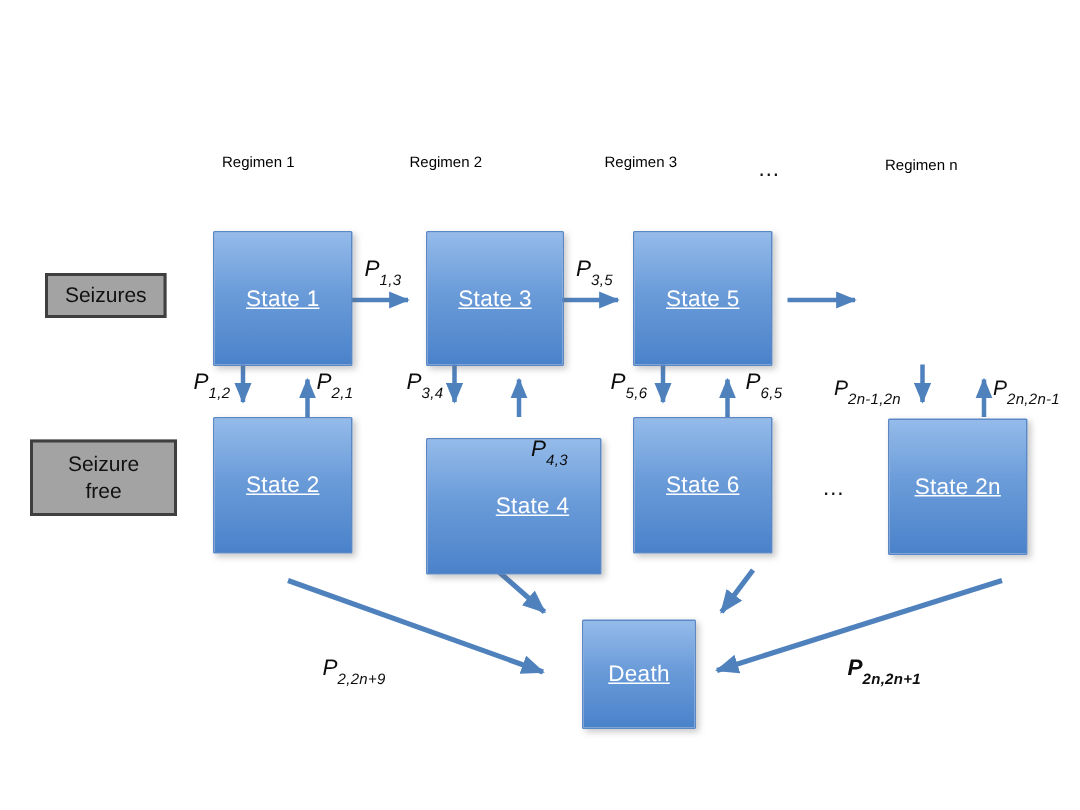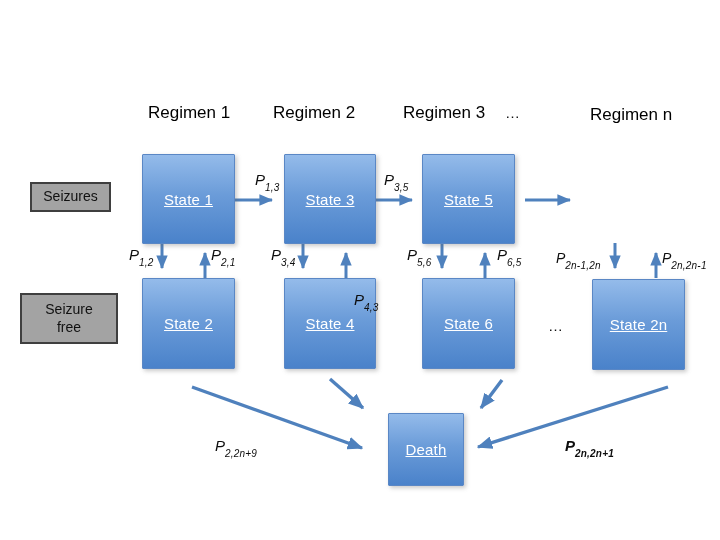--- a/index.html
+++ b/index.html
@@ -15,21 +15,21 @@
     box-shadow:2px 2px 4px rgba(100,100,100,0.35);
     color:#ffffff;display:flex;align-items:center;justify-content:center;
     font-size:15px;letter-spacing:0.2px;text-decoration:underline;
   }
   .row-label-box{
     position:absolute;z-index:2;background:#a3a3a3;border:2px solid #3f3f3f;
     color:#111111;display:flex;align-items:center;justify-content:center;
     text-align:center;font-size:14px;line-height:1.25;
   }
   .col-header{
-    position:absolute;z-index:2;color:#000000;font-size:17px;white-space:nowrap;
+    position:absolute;z-index:2;color:#000000;font-size:10px;white-space:nowrap;
   }
   .ellipsis{
     position:absolute;z-index:2;color:#111111;font-size:15px;letter-spacing:1px;
   }
   .plabel{
     position:absolute;z-index:3;color:#0d0d0d;font-style:italic;
     font-size:15px;white-space:nowrap;
   }
   .plabel sub{font-size:10px;line-height:0;position:relative;top:2px;letter-spacing:0.2px;}
 </style>
@@ -76,29 +76,29 @@
   <div class="col-header" style="left:590px;top:105px;">Regimen n</div>
 
   <div class="row-label-box" style="left:30px;top:182px;width:77px;height:26px;">Seizures</div>
   <div class="row-label-box" style="left:20px;top:293px;width:98px;height:51px;padding:0 14px;box-sizing:border-box;">Seizure free</div>
 
   <div class="state-box" style="left:142px;top:154px;width:91px;height:88px;">State 1</div>
   <div class="state-box" style="left:284px;top:154px;width:90px;height:88px;">State 3</div>
   <div class="state-box" style="left:422px;top:154px;width:91px;height:88px;">State 5</div>
 
   <div class="state-box" style="left:142px;top:278px;width:91px;height:89px;">State 2</div>
-  <div class="state-box" style="left:284px;top:278px;width:90px;height:89px;">State 4</div>
+  <div class="state-box" style="left:284px;top:292px;width:90px;height:89px;padding-left:25px;">State 4</div>
   <div class="state-box" style="left:422px;top:278px;width:91px;height:89px;">State 6</div>
   <div class="state-box" style="left:592px;top:279px;width:91px;height:89px;">State 2n</div>
 
   <div class="ellipsis" style="left:548px;top:317px;">…</div>
 
   <div class="state-box" style="left:388px;top:413px;width:74px;height:71px;">Death</div>
 
-  <div class="plabel" style="left:243px;top:171px;margin-left:12px;"><span>P</span><sub>1,3</sub></div>
+  <div class="plabel" style="left:243px;top:171px;"><span>P</span><sub>1,3</sub></div>
   <div class="plabel" style="left:384px;top:171px;"><span>P</span><sub>3,5</sub></div>
 
   <div class="plabel" style="left:129px;top:246px;"><span>P</span><sub>1,2</sub></div>
   <div class="plabel" style="left:211px;top:246px;"><span>P</span><sub>2,1</sub></div>
 
   <div class="plabel" style="left:271px;top:246px;"><span>P</span><sub>3,4</sub></div>
   <div class="plabel" style="left:354px;top:246px;margin-top:45px;"><span>P</span><sub>4,3</sub></div>
 
   <div class="plabel" style="left:407px;top:246px;"><span>P</span><sub>5,6</sub></div>
   <div class="plabel" style="left:497px;top:246px;"><span>P</span><sub>6,5</sub></div>

